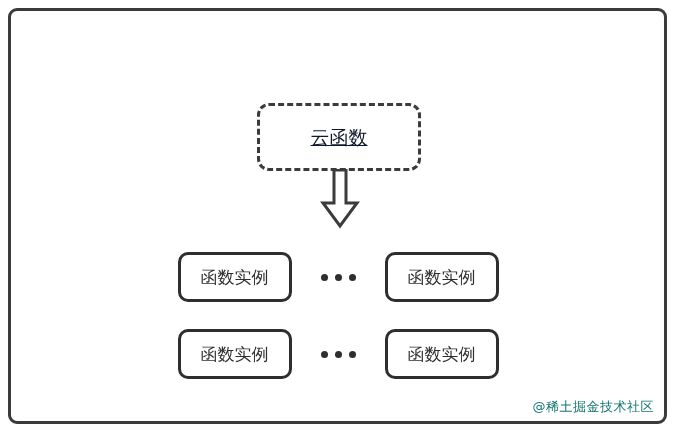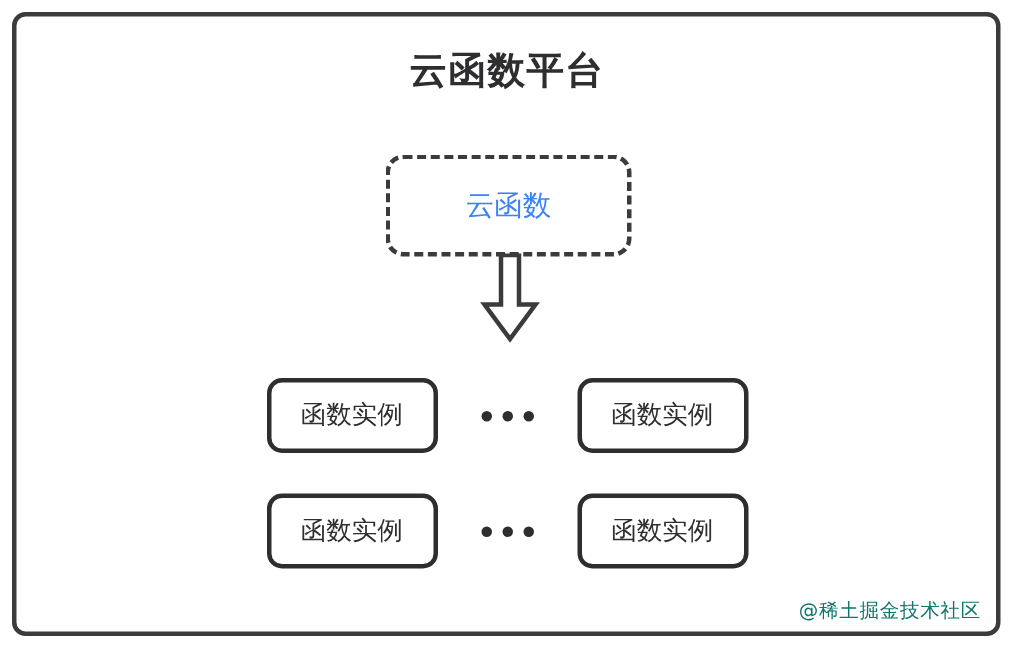--- a/index.html
+++ b/index.html
@@ -53,23 +53,24 @@
     box-sizing: border-box;
     border: 3px dashed #3b3b3d;
     border-radius: 12px;
     background: #ffffff;
     display: flex;
     align-items: center;
     justify-content: center;
   }
   .cloud-fn-label {
     font-size: 19px;
-    color: #3b82f6;
+    color: #0f172a;
     line-height: 1;
     white-space: nowrap;
+    text-decoration: underline;
   }
   
   .down-arrow {
     position: absolute;
     left: 318px;
     top: 169px;
     width: 44px;
     height: 60px;
   }
   .down-arrow svg {
@@ -130,21 +131,20 @@
     white-space: nowrap;
   }
 </style>
 </head>
 <body>
 
 <div id="canvas">
 
   <div class="platform-frame"></div>
 
-  <div class="platform-title">云函数平台</div>
 
   <div class="cloud-fn-node">
     <span class="cloud-fn-label">云函数</span>
   </div>
 
   <div class="down-arrow">
     <svg width="44" height="60" viewBox="0 0 44 60" xmlns="http://www.w3.org/2000/svg">
       <path d="M16 1 L16 34 L5 34 L22 57 L39 34 L28 34 L28 1 Z" fill="#ffffff" stroke="#3b3b3d" stroke-width="3" stroke-linejoin="miter"></path>
     </svg>
   </div>

